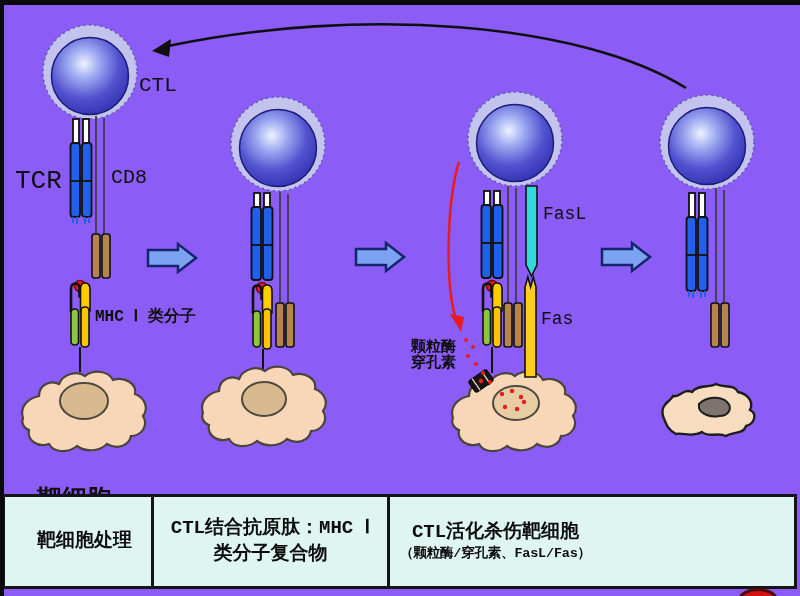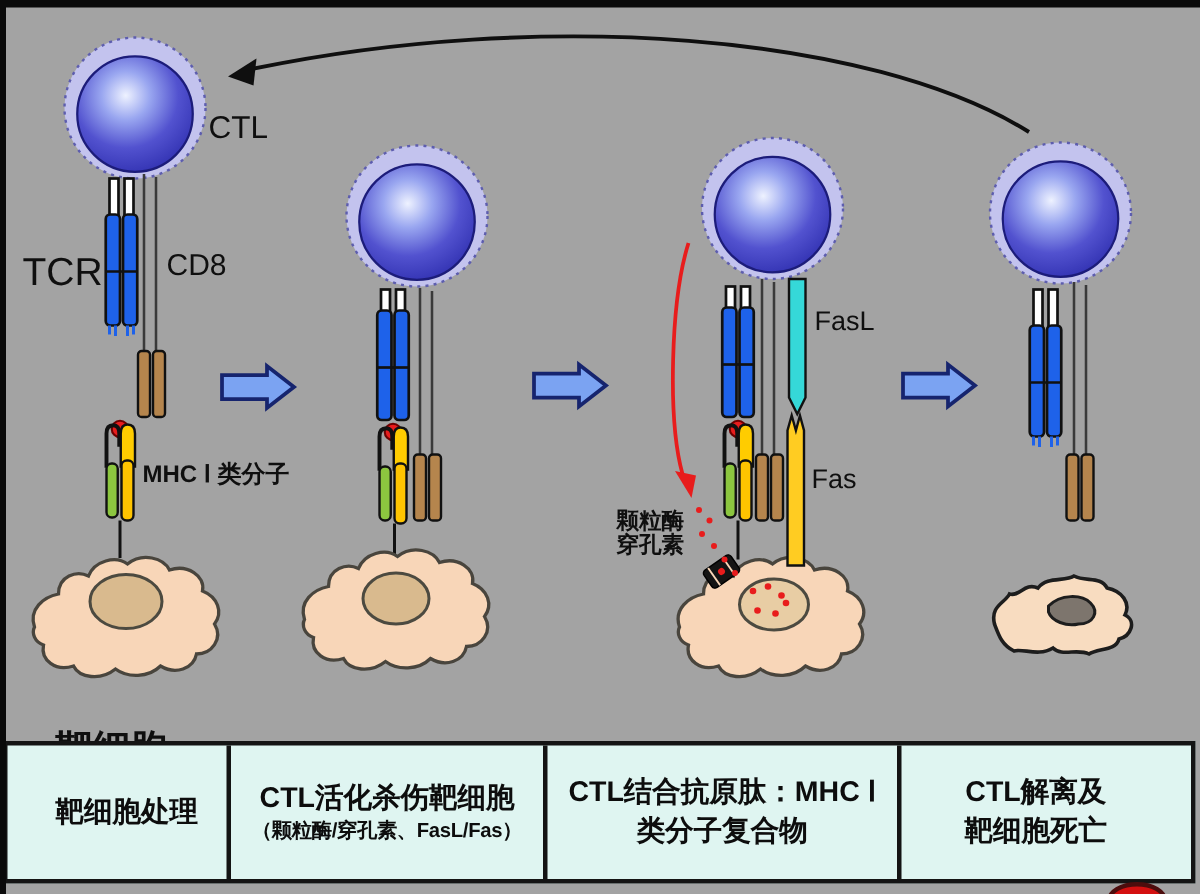--- a/index.html
+++ b/index.html
@@ -1,17 +1,17 @@
 <!DOCTYPE html>
 <html><head>
 <meta charset="utf-8">
 <style>
   html,body{margin:0;padding:0;background:#fff;}
-  #stage{position:relative;width:800px;height:596px;background:#a3a3a3;overflow:hidden;
-         font-family:Liberation Sans, sans-serif;}
+  #stage{position:relative;width:800px;height:596px;background:#8b5cf6;overflow:hidden;
+         font-family:Liberation Mono, monospace;}
   #top-bar{position:absolute;left:0;top:0;width:800px;height:5px;background:#0a0a0a;}
   #left-bar{position:absolute;left:0;top:0;width:4px;height:596px;background:#0a0a0a;}
   #diagram{position:absolute;left:0;top:0;}
   .lbl{position:absolute;color:#0f0f0f;white-space:nowrap;}
   #lbl-ctl{left:139px;top:74px;font-size:21px;}
   #lbl-tcr{left:15px;top:166px;font-size:26px;}
   #lbl-cd8{left:111px;top:166px;font-size:20px;}
   #lbl-mhc{left:95px;top:306px;font-size:16px;font-weight:700;}
   #lbl-fasl{left:543px;top:204px;font-size:18px;}
   #lbl-fas{left:541px;top:309px;font-size:18px;}
@@ -188,30 +188,26 @@
   <div class="lbl" id="lbl-granzyme">
     <span>颗粒酶</span>
     <span>穿孔素</span>
   </div>
   <div class="lbl" id="lbl-target">靶细胞</div>
 
   <div id="steps">
     <div class="step" id="step-0">
       <span>靶细胞处理</span>
     </div>
+    <div class="step" id="step-1">
+      <span>CTL结合抗原肽：MHC Ⅰ</span>
+      <span>类分子复合物</span>
+    </div>
     <div class="step" id="step-2">
       <span>CTL活化杀伤靶细胞</span>
       <span class="small">（颗粒酶/穿孔素、FasL/Fas）</span>
     </div>
-    <div class="step" id="step-1">
-      <span>CTL结合抗原肽：MHC Ⅰ</span>
-      <span>类分子复合物</span>
-    </div>
-    <div class="step" id="step-3">
-      <span>CTL解离及</span>
-      <span>靶细胞死亡</span>
-    </div>
   </div>
 
   <div id="top-bar"></div>
   <div id="left-bar"></div>
   <div id="logo"></div>
 </div>
 
 </body></html>

